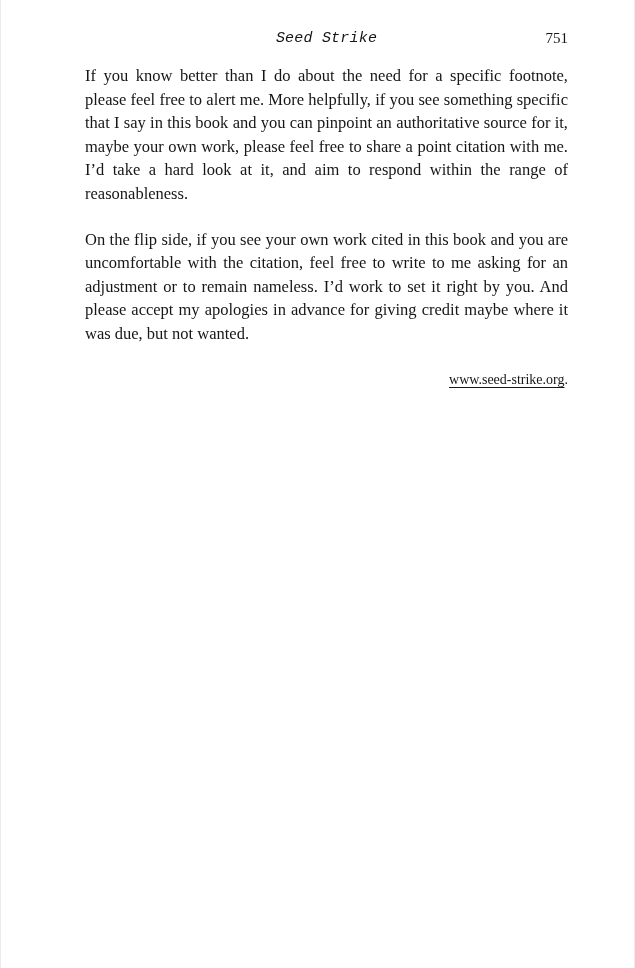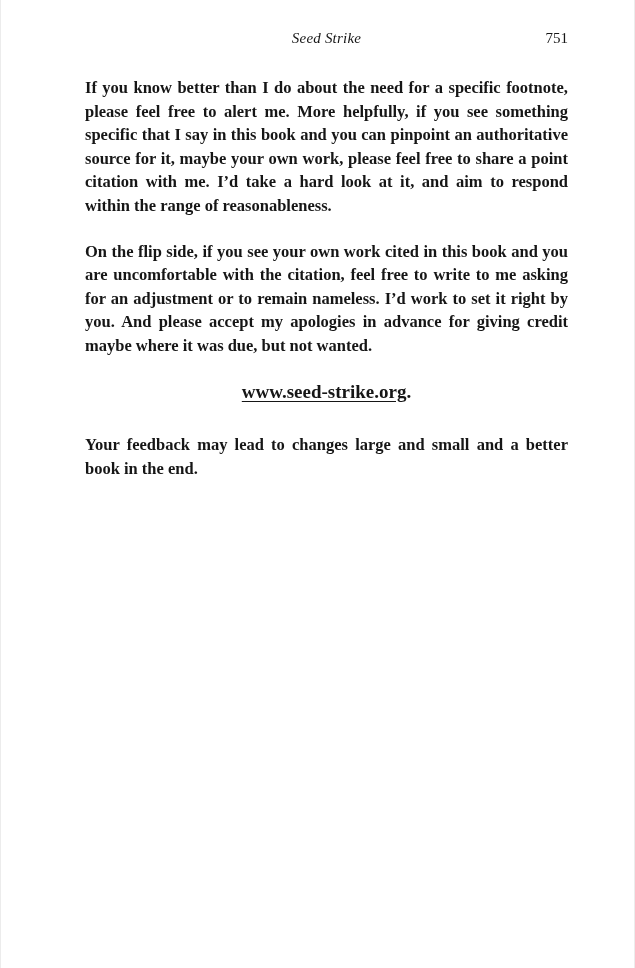--- a/index.html
+++ b/index.html
@@ -27,45 +27,45 @@
     height: 20px;
     font-size: 15px;
   }
   .book-title {
     position: absolute;
     left: 0;
     right: 0;
     text-align: center;
     font-style: italic;
     letter-spacing: 0.2px;
+    font-family: Liberation Mono, monospace;
   }
   .page-number {
     position: absolute;
     right: 0;
     top: 0;
     font-style: normal;
   }
   .page-body {
     position: absolute;
-    top: 76px;
+    top: 64px;
     left: 84px;
     right: 66px;
     font-size: 16.5px;
     line-height: 23.6px;
-    font-weight: bold;
   }
   .para {
     margin: 0 0 22px 0;
     text-align: justify;
     text-justify: inter-word;
   }
   .link-line {
     margin: 15px 0 30px 0;
-    font-size: 19px;
-    text-align: center;
+    font-size: 14px;
+    text-align: right;
   }
   .link-line a {
     color: #161616;
     text-decoration: underline;
     text-underline-offset: 3px;
   }
   .closing {
     margin-bottom: 0;
   }
 </style>
@@ -81,17 +81,16 @@
 
   <div class="page-body">
 
     <p class="para">If you know better than I do about the need for a specific footnote, please feel free to alert me. More helpfully, if you see something specific that I say in this book and you can pinpoint an authoritative source for it, maybe your own work, please feel free to share a point citation with me. I’d take a hard look at it, and aim to respond within the range of reasonableness.</p>
 
     <p class="para">On the flip side, if you see your own work cited in this book and you are uncomfortable with the citation, feel free to write to me asking for an adjustment or to remain nameless. I’d work to set it right by you. And please accept my apologies in advance for giving credit maybe where it was due, but not wanted.</p>
 
 
     <p class="para link-line"><a href="#">www.seed-strike.org</a><span>.</span></p>
 
-    <p class="para closing">Your feedback may lead to changes large and small and a better book in the end.</p>
 
   </div>
 
 </div>
 
 </body></html>

